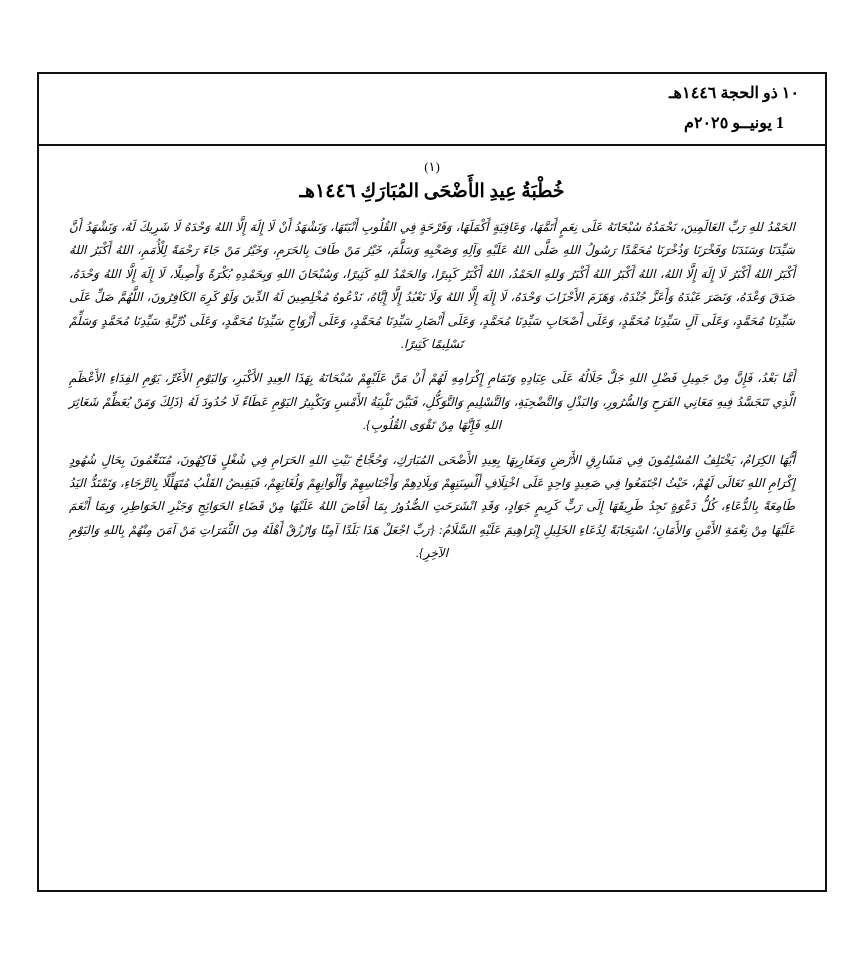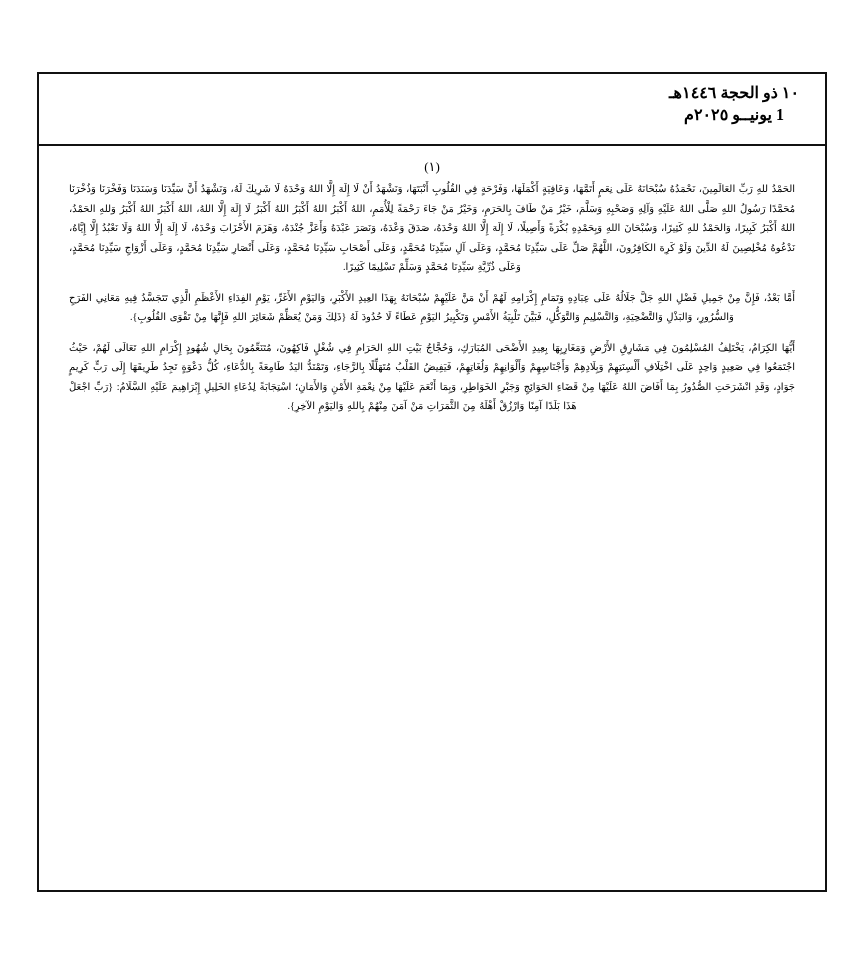--- a/index.html
+++ b/index.html
@@ -38,21 +38,21 @@
     box-sizing: border-box;
     padding: 8px 26px 4px 26px;
     display: flex;
     flex-direction: row;
     justify-content: space-between;
     align-items: flex-start;
   }
   .header-col {
     display: flex;
     flex-direction: column;
-    gap: 0;
+    gap: 8px;
     font-weight: bold;
     font-size: 16px;
     line-height: 1.35;
     justify-content: space-between;
   }
   .header-col.right {
     text-align: right;
     padding-right: 26px;
   }
   .header-col.left {
@@ -74,27 +74,28 @@
     line-height: 1;
   }
   .doc-title {
     text-align: center;
     font-weight: bold;
     font-size: 19px;
     margin: 0 0 14px 0;
     letter-spacing: 0.2px;
   }
   .para {
-    font-size: 10px;
+    font-size: 12px;
     line-height: 1.95;
     text-align: justify;
     text-align-last: center;
     margin: 0 0 11px 0;
     text-justify: inter-word;
     word-spacing: 1px;
+    font-style: italic;
   }
   .para:last-child {
     margin-bottom: 16px;
   }
   .para.first-para {
     text-indent: 0;
   }
 </style>
 </head>
 <body>
@@ -104,20 +105,21 @@
 
     <div class="header-band">
       <div class="header-col left">
         <div class="header-line">١٠ ذو الحجة ١٤٤٦هـ</div>
         <div class="header-line">1 يونيــو ٢٠٢٥م</div>
       </div>
     </div>
 
     <div class="body-area">
       <div class="page-number">(١)</div>
+      <div class="doc-title">خُطْبَةُ عِيدِ الأَضْحَى المُبَارَكِ ١٤٤٦هـ</div>
 
       <p class="para first-para">الحَمْدُ للهِ رَبِّ العَالَمِينَ، نَحْمَدُهُ سُبْحَانَهُ عَلَى نِعَمٍ أَتَمَّهَا، وَعَافِيَةٍ أَكْمَلَهَا، وَفَرْحَةٍ فِي القُلُوبِ أَنْبَتَهَا، وَنَشْهَدُ أَنْ لَا إِلَهَ إِلَّا اللهُ وَحْدَهُ لَا شَرِيكَ لَهُ، وَنَشْهَدُ أَنَّ سَيِّدَنَا وَسَنَدَنَا وَفَخْرَنَا وَذُخْرَنَا مُحَمَّدًا رَسُولُ اللهِ صَلَّى اللهُ عَلَيْهِ وَآلِهِ وَصَحْبِهِ وَسَلَّمَ، خَيْرُ مَنْ طَافَ بِالحَرَمِ، وَخَيْرُ مَنْ جَاءَ رَحْمَةً لِلْأُمَمِ، اللهُ أَكْبَرُ اللهُ أَكْبَرُ اللهُ أَكْبَرُ لَا إِلَهَ إِلَّا اللهُ، اللهُ أَكْبَرُ اللهُ أَكْبَرُ وَللهِ الحَمْدُ، اللهُ أَكْبَرُ كَبِيرًا، وَالحَمْدُ للهِ كَثِيرًا، وَسُبْحَانَ اللهِ وَبِحَمْدِهِ بُكْرَةً وَأَصِيلًا، لَا إِلَهَ إِلَّا اللهُ وَحْدَهُ، صَدَقَ وَعْدَهُ، وَنَصَرَ عَبْدَهُ وَأَعَزَّ جُنْدَهُ، وَهَزَمَ الأَحْزَابَ وَحْدَهُ، لَا إِلَهَ إِلَّا اللهُ وَلَا نَعْبُدُ إِلَّا إِيَّاهُ، نَدْعُوهُ مُخْلِصِينَ لَهُ الدِّينَ وَلَوْ كَرِهَ الكَافِرُونَ، اللَّهُمَّ صَلِّ عَلَى سَيِّدِنَا مُحَمَّدٍ، وَعَلَى آلِ سَيِّدِنَا مُحَمَّدٍ، وَعَلَى أَصْحَابِ سَيِّدِنَا مُحَمَّدٍ، وَعَلَى أَنْصَارِ سَيِّدِنَا مُحَمَّدٍ، وَعَلَى أَزْوَاجِ سَيِّدِنَا مُحَمَّدٍ، وَعَلَى ذُرِّيَّةِ سَيِّدِنَا مُحَمَّدٍ وَسَلِّمْ تَسْلِيمًا كَثِيرًا.</p>
       <p class="para">أَمَّا بَعْدُ، فَإِنَّ مِنْ جَمِيلِ فَضْلِ اللهِ جَلَّ جَلَالُهُ عَلَى عِبَادِهِ وَتَمَامِ إِكْرَامِهِ لَهُمْ أَنْ مَنَّ عَلَيْهِمْ سُبْحَانَهُ بِهَذَا العِيدِ الأَكْبَرِ، وَاليَوْمِ الأَغَرِّ، يَوْمِ الفِدَاءِ الأَعْظَمِ الَّذِي تَتَجَسَّدُ فِيهِ مَعَانِي الفَرَحِ وَالسُّرُورِ، وَالبَذْلِ وَالتَّضْحِيَةِ، وَالتَّسْلِيمِ وَالتَّوَكُّلِ، فَبَيَّنَ تَلْبِيَةُ الأَمْسِ وَتَكْبِيرُ اليَوْمِ عَطَاءً لَا حُدُودَ لَهُ {ذَلِكَ وَمَنْ يُعَظِّمْ شَعَائِرَ اللهِ فَإِنَّهَا مِنْ تَقْوَى القُلُوبِ}.</p>
       <p class="para">أَيُّهَا الكِرَامُ، يَخْتَلِفُ المُسْلِمُونَ فِي مَشَارِقِ الأَرْضِ وَمَغَارِبِهَا بِعِيدِ الأَضْحَى المُبَارَكِ، وَحُجَّاجُ بَيْتِ اللهِ الحَرَامِ فِي شُغْلٍ فَاكِهُونَ، مُتَنَعِّمُونَ بِحَالِ شُهُودٍ إِكْرَامِ اللهِ تَعَالَى لَهُمْ، حَيْثُ اجْتَمَعُوا فِي صَعِيدٍ وَاحِدٍ عَلَى اخْتِلَافِ أَلْسِنَتِهِمْ وَبِلَادِهِمْ وَأَجْنَاسِهِمْ وَأَلْوَانِهِمْ وَلُغَاتِهِمْ، فَيَفِيضُ القَلْبُ مُتَهَلِّلًا بِالرَّجَاءِ، وَتَمْتَدُّ اليَدُ طَامِعَةً بِالدُّعَاءِ، كُلُّ دَعْوَةٍ تَجِدُ طَرِيقَهَا إِلَى رَبٍّ كَرِيمٍ جَوَادٍ، وَقَدِ انْشَرَحَتِ الصُّدُورُ بِمَا أَفَاضَ اللهُ عَلَيْهَا مِنْ قَضَاءِ الحَوَائِجِ وَجَبْرِ الخَوَاطِرِ، وَبِمَا أَنْعَمَ عَلَيْهَا مِنْ نِعْمَةِ الأَمْنِ وَالأَمَانِ؛ اسْتِجَابَةً لِدُعَاءِ الخَلِيلِ إِبْرَاهِيمَ عَلَيْهِ السَّلَامُ: {رَبِّ اجْعَلْ هَذَا بَلَدًا آمِنًا وَارْزُقْ أَهْلَهُ مِنَ الثَّمَرَاتِ مَنْ آمَنَ مِنْهُمْ بِاللهِ وَاليَوْمِ الآخِرِ}.</p>
     </div>
 
   </div>
 </div>
 
 </body></html>

